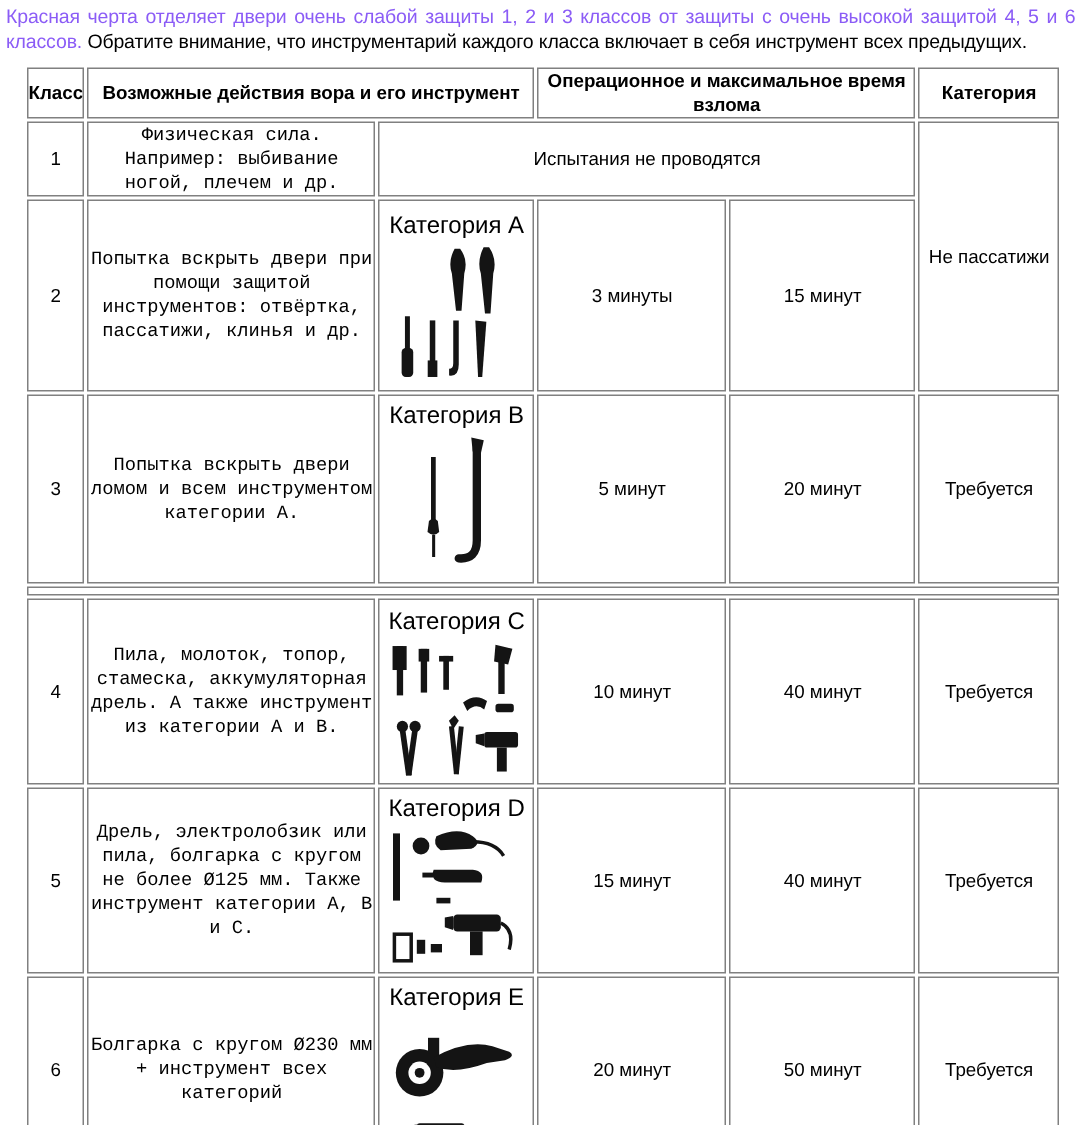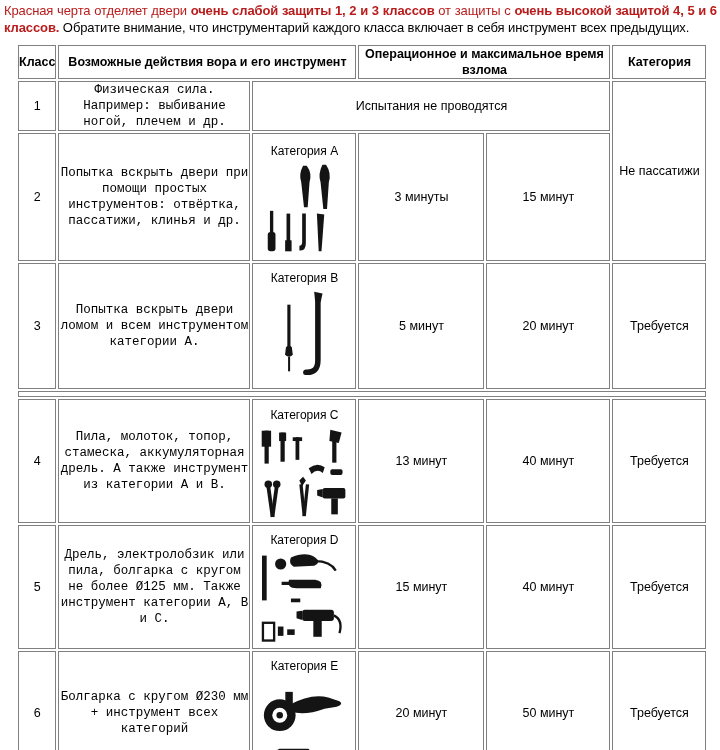--- a/index.html
+++ b/index.html
@@ -13,22 +13,22 @@
   }
   
   .intro {
     padding: 3px 3px 0 4px;
     width: 713px;
     font-size: 13px;
     line-height: 16.5px;
     text-align: justify;
     letter-spacing: -0.1px;
   }
-  .intro .red { color: #b91c1c; }
-  .intro .b   { font-weight: bold; }
+  .intro .red { color: #8b5cf6; }
+  .intro .b   { font-weight: normal; }
   .intro .blk { color: #000000; }
 
   
   table.sec {
     border-collapse: separate;
     border-spacing: 2px;
     table-layout: fixed;
     margin: 7px 0 0 16px;
   }
   table.sec td {
@@ -50,21 +50,21 @@
   }
   td.cls {
     background: #dcf5d2;
     font-size: 13px;
   }
   tr.r1 td { height: 27px; }
   tr.r2 td { height: 126px; }
   tr.rX td { height: 122px; }
   td.desc { padding: 0 8px; font-family: Liberation Mono, monospace; }
   td.tool { vertical-align: top; }
-  .catlabel { margin-top: 6px; font-size: 12px; }
+  .catlabel { margin-top: 6px; font-size: 16px; }
   .toolart { display: block; margin: 2px auto 0 auto; }
   td.divider {
     border: none;
     background: #f10000;
     height: 4px;
   }
 </style>
 </head>
 <body>
 
@@ -92,21 +92,21 @@
 
   <tr class="r1">
     <td class="cls">1</td>
     <td class="desc">Физическая сила. Например: выбивание ногой, плечем и др.</td>
     <td colspan="3">Испытания не проводятся</td>
     <td rowspan="2">Не пассатижи</td>
   </tr>
 
   <tr class="r2">
     <td class="cls">2</td>
-    <td class="desc">Попытка вскрыть двери при помощи простых инструментов: отвёртка, пассатижи, клинья и др.</td>
+    <td class="desc">Попытка вскрыть двери при помощи защитой инструментов: отвёртка, пассатижи, клинья и др.</td>
     <td class="tool">
       <div class="catlabel">Категория A</div>
       <svg class="toolart" width="92" height="96" viewBox="0 0 100 100">
         <g fill="#141414">
           <path d="M49 3 q-5 9 -2 18 l3 27 h4 l2 -27 q3 -10 -3 -18 z"></path>
           <path d="M70 2 q-5 10 -2 19 l3 29 h4 l2 -29 q3 -10 -3 -19 z"></path>
           <rect x="13" y="52" width="3.6" height="25"></rect>
               <rect x="10.6" y="75" width="8.4" height="21" rx="3"></rect>
           <rect x="31" y="55" width="4" height="31"></rect>
               <rect x="29.5" y="84" width="7" height="12"></rect>
@@ -166,21 +166,21 @@
           <rect x="19" y="64" width="4" height="33" transform="rotate(8 21 64)"></rect>
           <polygon points="45,58 49,54 52,58 48,64"></polygon>
           <rect x="45" y="62" width="3.5" height="34" transform="rotate(-6 46 62)"></rect>
           <rect x="52" y="62" width="3.5" height="34" transform="rotate(6 53 62)"></rect>
           <rect x="70" y="66" width="24" height="11" rx="2"></rect>
               <polygon points="64,68 70,67 70,76 64,74"></polygon>
           <rect x="79" y="77" width="7" height="17"></rect>
         </g>
       </svg>
     </td>
-    <td>13 минут</td>
+    <td>10 минут</td>
     <td>40 минут</td>
     <td>Требуется</td>
   </tr>
 
   <tr class="rX">
     <td class="cls">5</td>
     <td class="desc">Дрель, электролобзик или пила, болгарка с кругом не более Ø125 мм. Также инструмент категории А, В и С.</td>
     <td class="tool">
       <div class="catlabel">Категория D</div>
       <svg class="toolart" width="94" height="98" viewBox="0 0 100 105">

